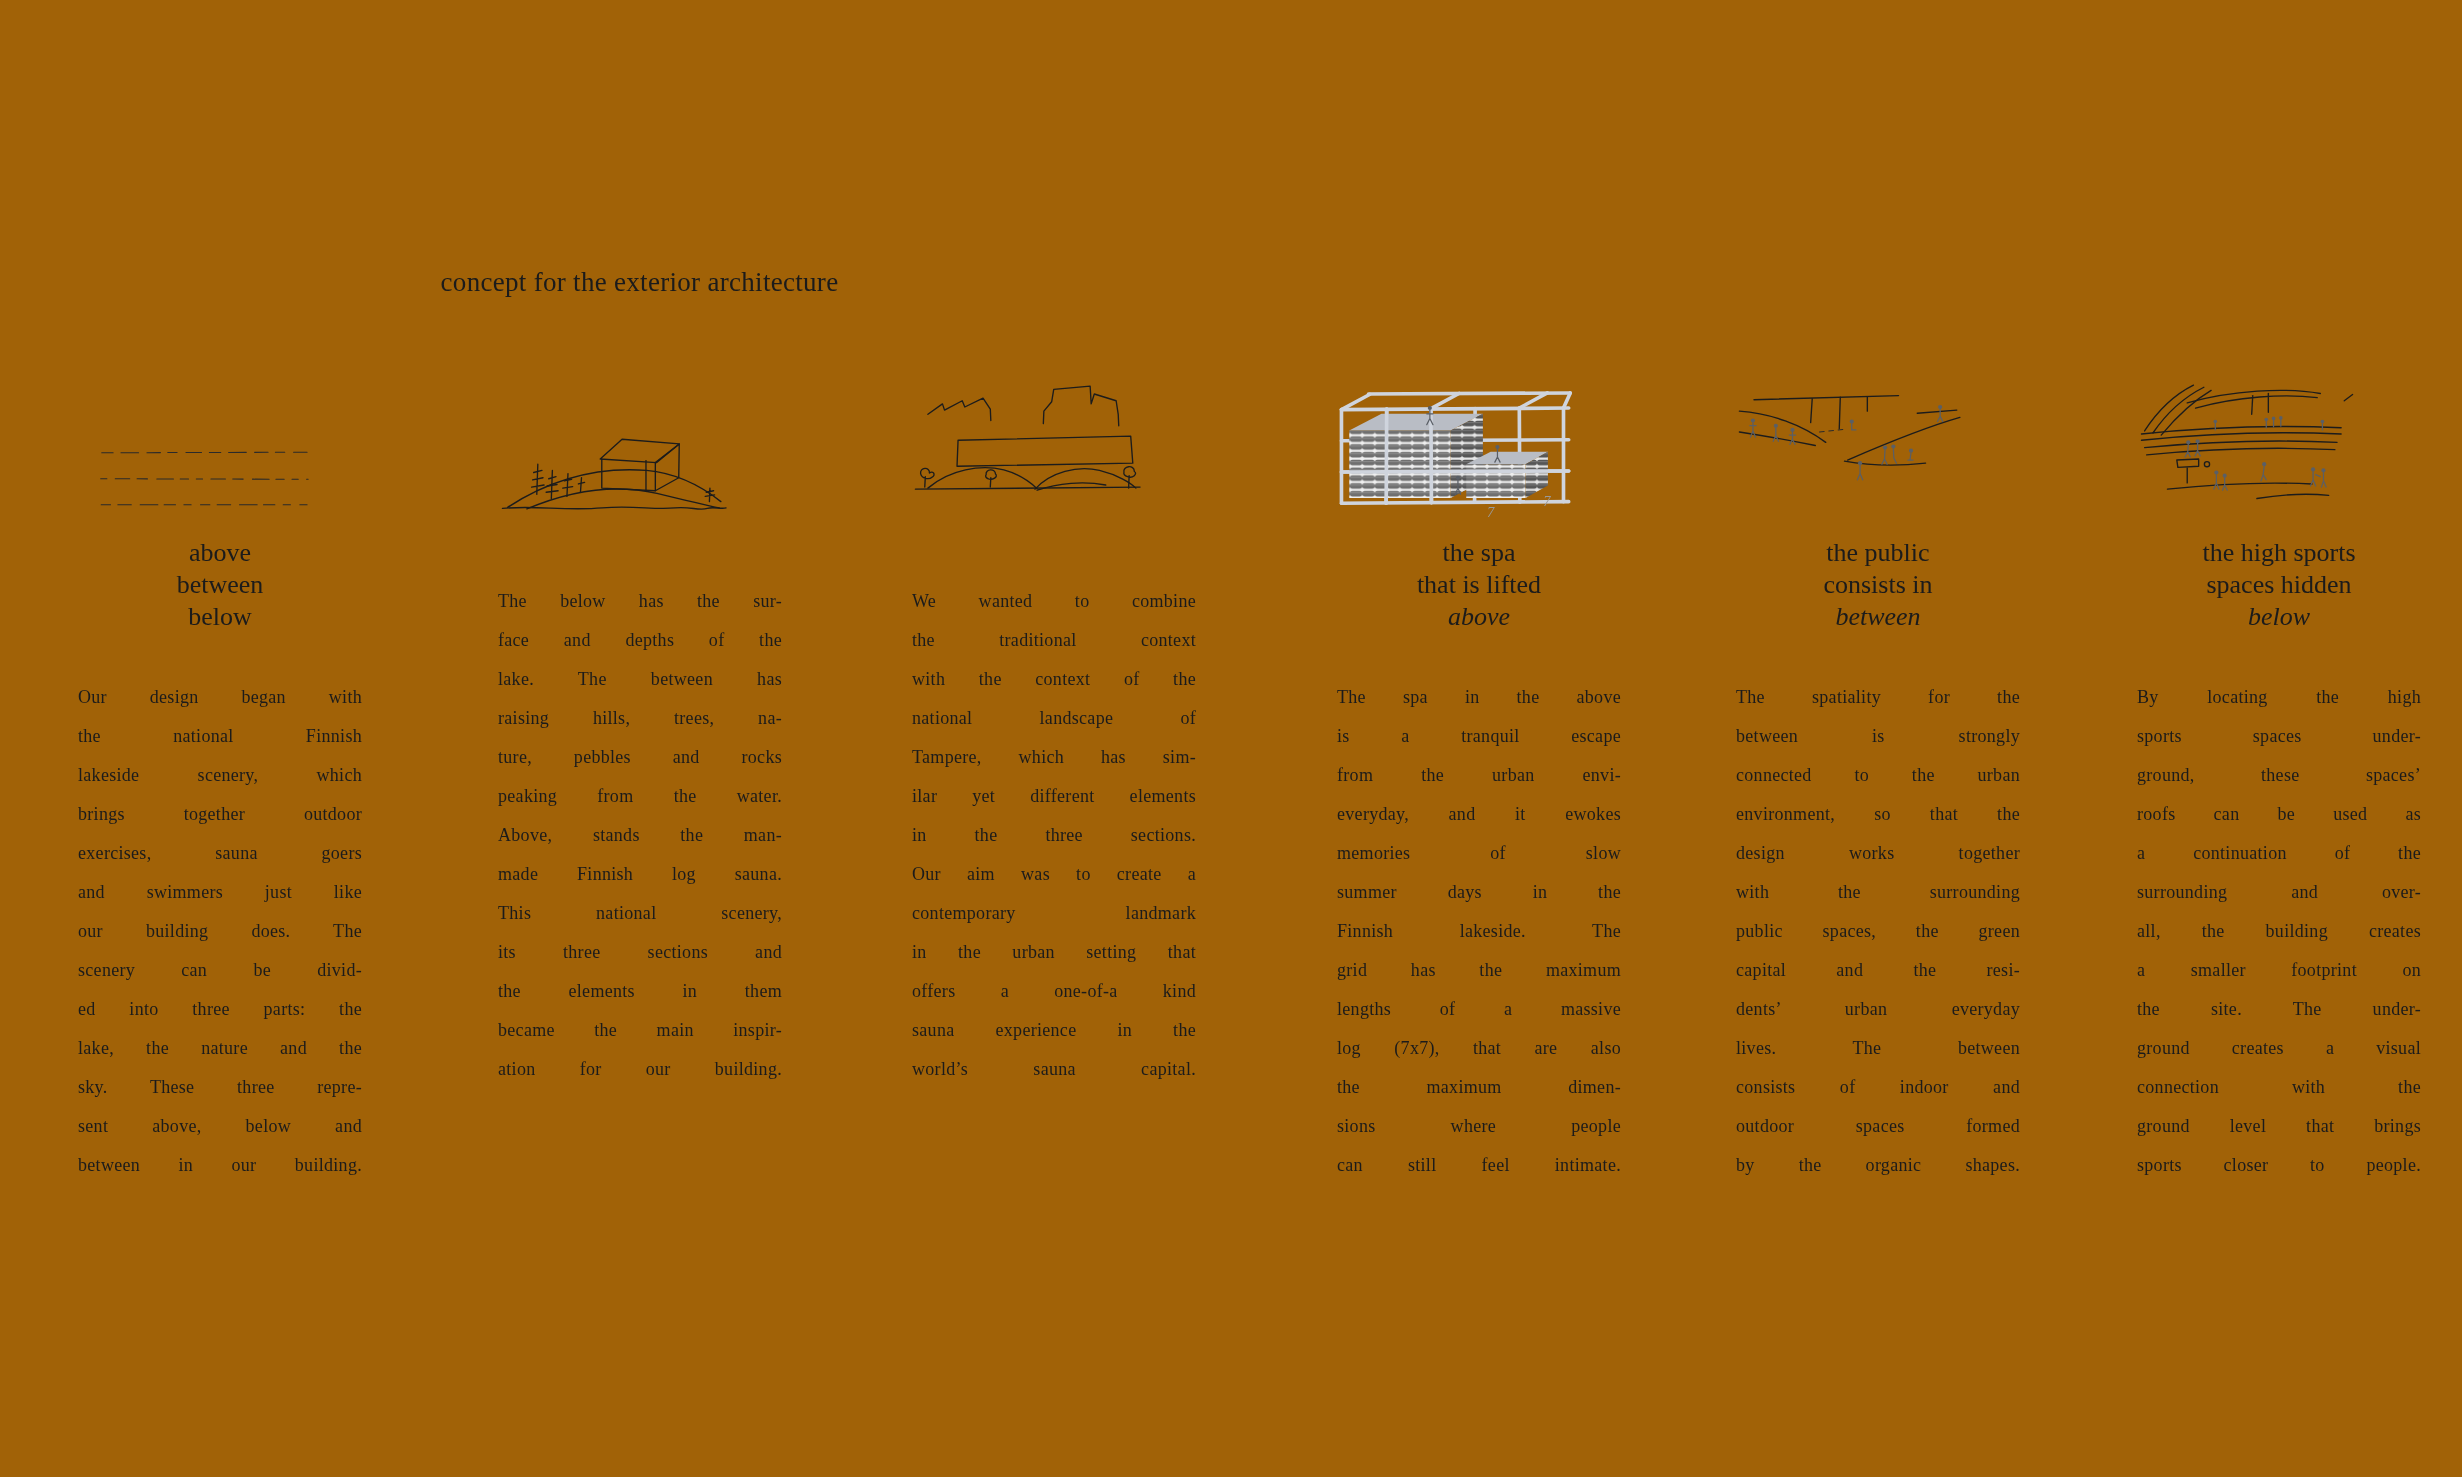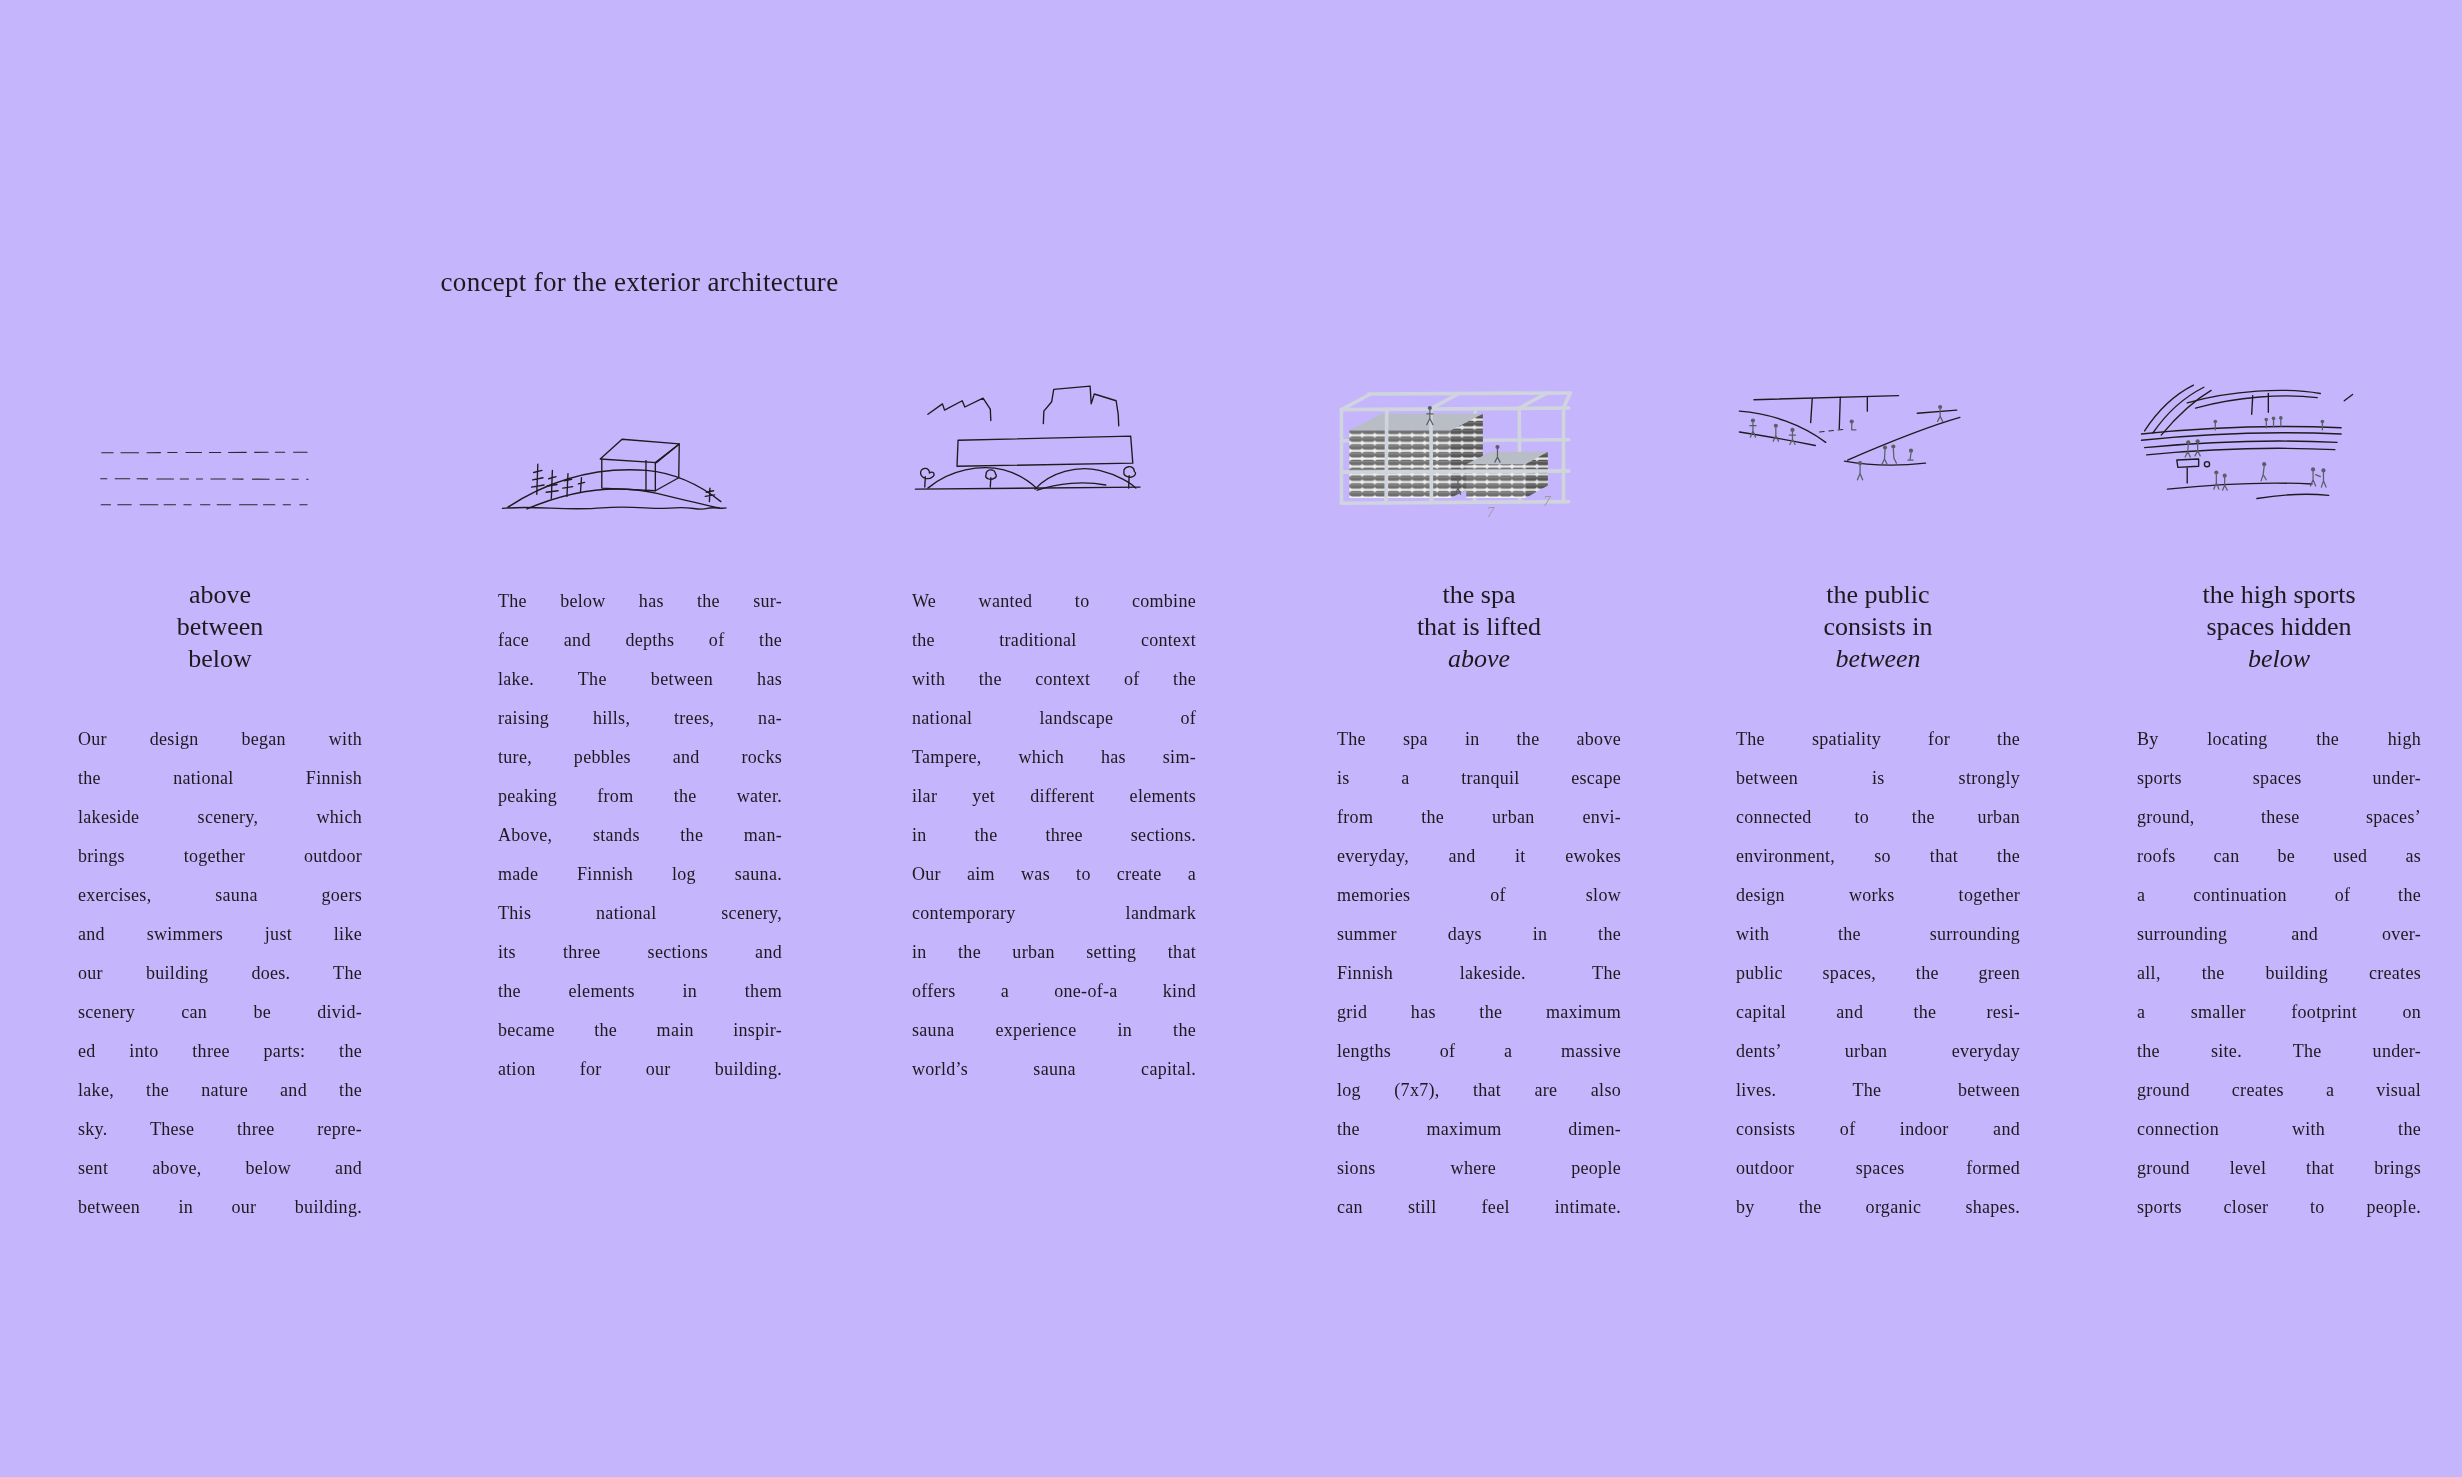--- a/index.html
+++ b/index.html
@@ -8,21 +8,21 @@
     background: #ffffff;
     width: 2462px;
     height: 1478px;
     font-family: "Liberation Serif", "DejaVu Serif", serif;
     color: #1b1b1b;
   }
   .canvas {
     position: relative;
     width: 2462px;
     height: 1478px;
-    background: #c4b5fd;
+    background: #a16207;
     overflow: hidden;
   }
   .header {
     position: absolute;
     top: 266px;
     width: 573px;
     text-align: center;
     font-size: 27px;
     line-height: 33px;
     letter-spacing: 0.3px;
@@ -43,21 +43,20 @@
   #col-5 { left: 1736px; }
   #col-6 { left: 2137px; }
 
   .sketch {
     width: 284px;
     height: 156px;
   }
   .sketch svg { display: block; width: 284px; height: 156px; }
 
   .title {
-    margin-top: 42px;
     text-align: center;
     font-size: 26px;
     line-height: 32px;
   }
   .title .tl { display: block; }
   .em { font-style: italic; }
 
   .body-text {
     margin-top: 45px;
     font-size: 18px;

